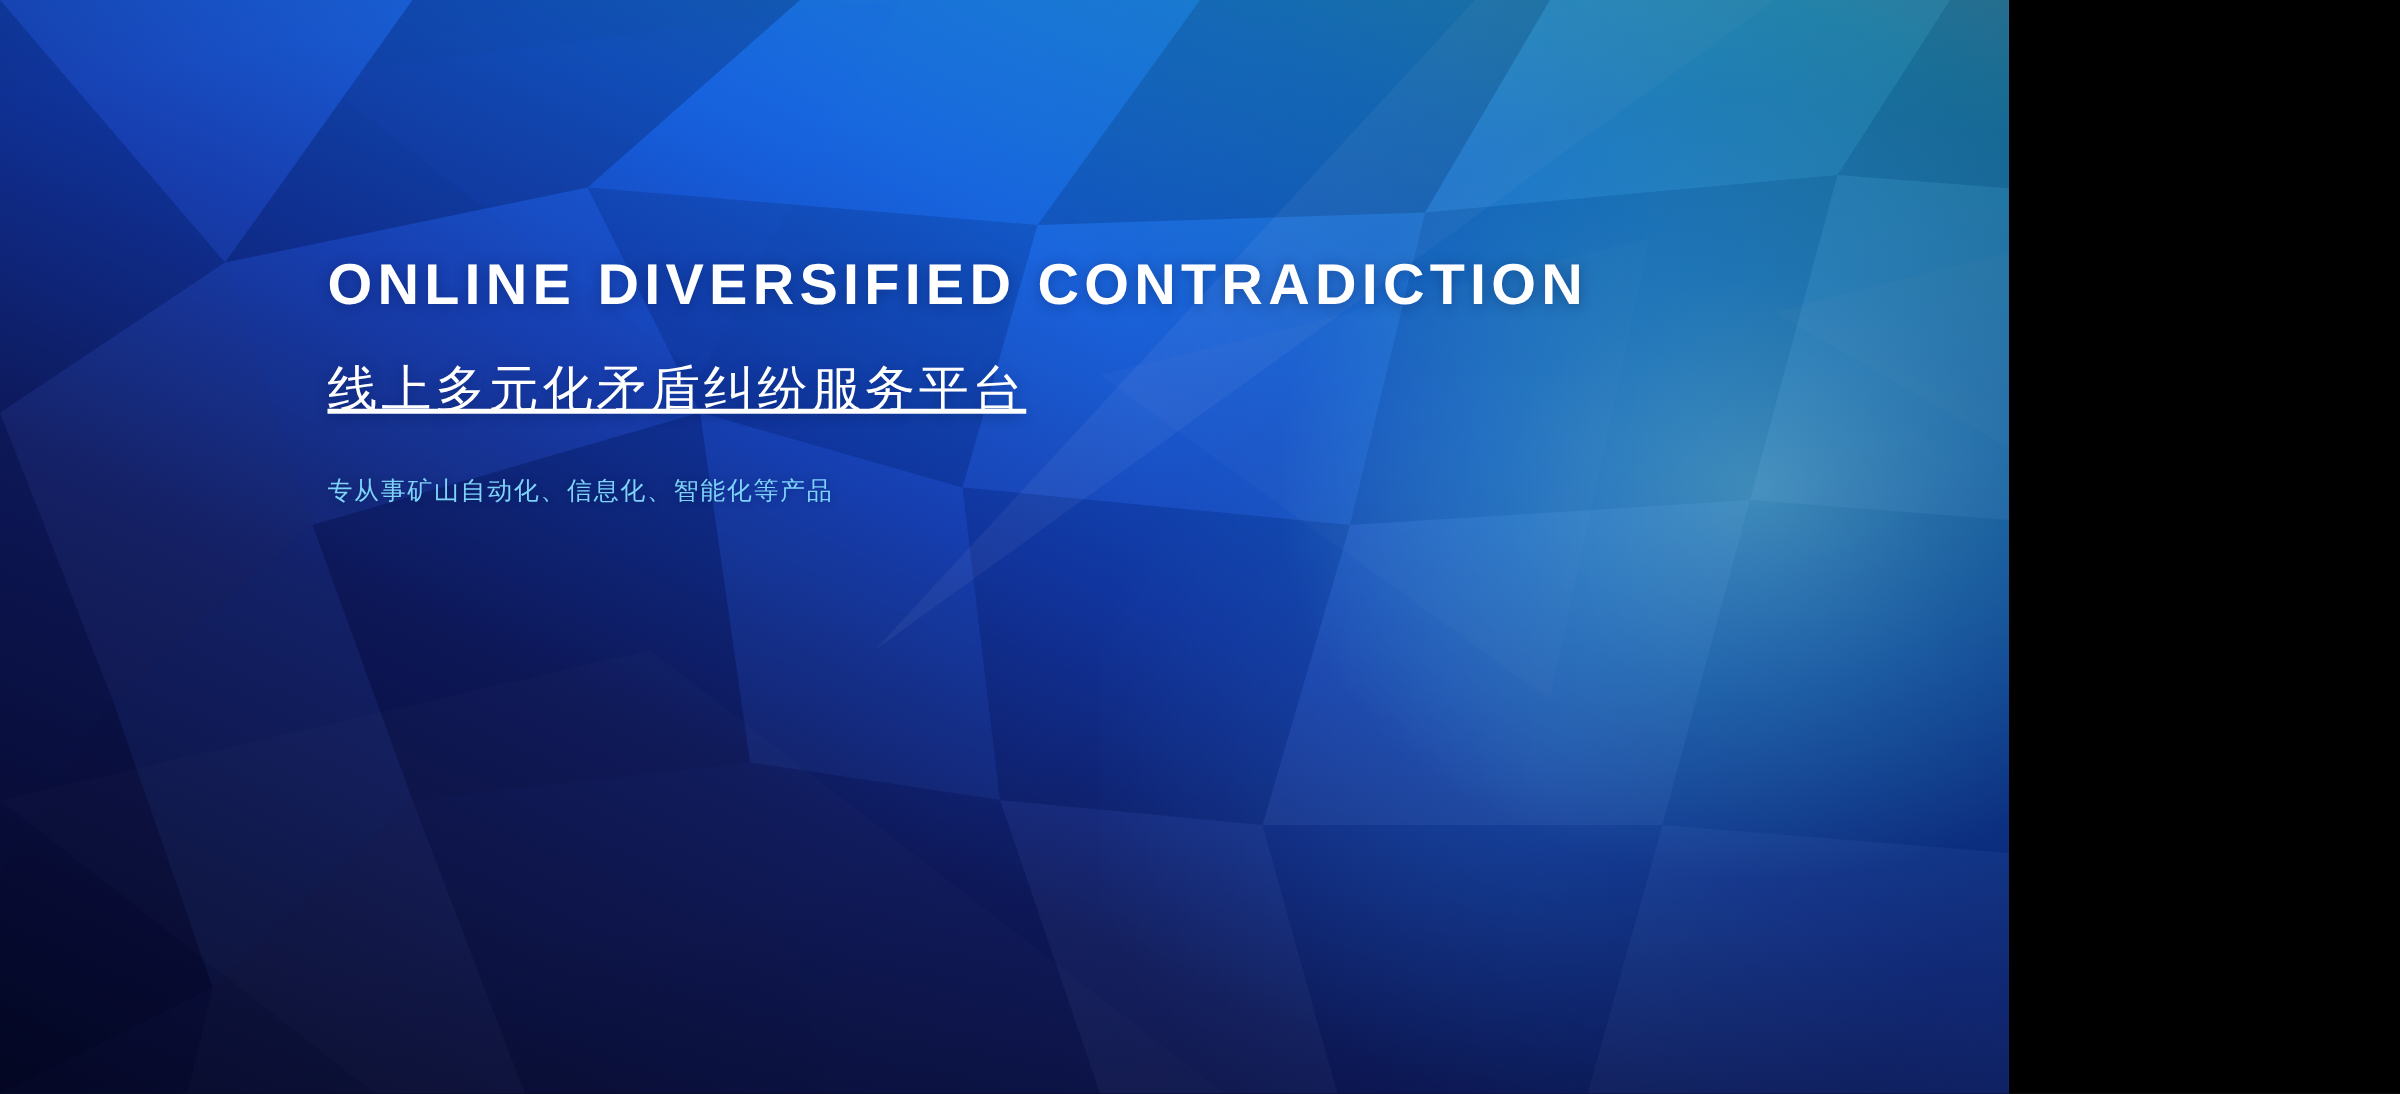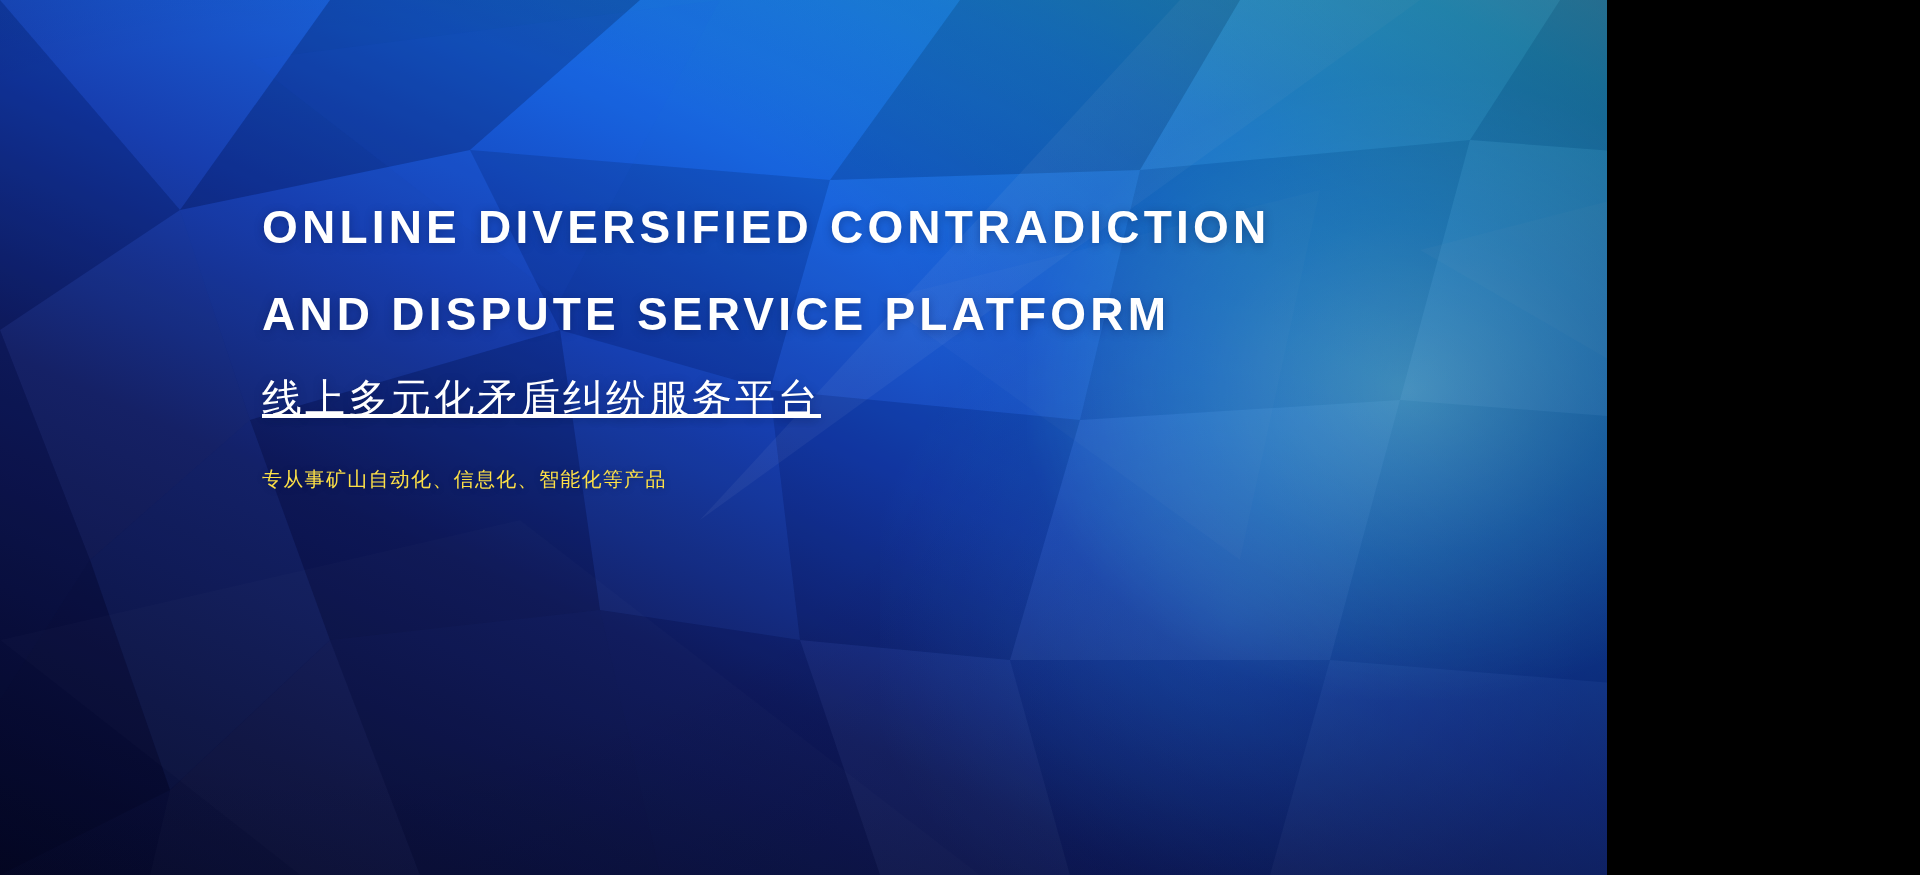--- a/index.html
+++ b/index.html
@@ -82,21 +82,21 @@
     margin-top: 18px;
     white-space: nowrap;
     text-shadow: 0 2px 10px rgba(0, 20, 70, 0.35);
     text-decoration: underline;
   }
 
   #desc {
     margin-top: 38px;
   }
   .desc-line {
-    color: #fde047;
+    color: #7dd3fc;
     font-size: 20px;
     line-height: 34px;
     font-weight: normal;
     letter-spacing: 1.3px;
     white-space: nowrap;
     text-shadow: 0 1px 6px rgba(0, 20, 70, 0.4);
   }
 </style>
 </head>
 <body>
@@ -166,21 +166,20 @@
     </g>
   </svg>
 
   <div class="glow" id="glow-mid"></div>
   <div class="glow" id="glow-right"></div>
   <div id="vignette"></div>
 
   <div id="content">
 
     <h1 class="headline">ONLINE DIVERSIFIED CONTRADICTION</h1>
-    <h1 class="headline">AND DISPUTE SERVICE PLATFORM</h1>
 
     <h2 id="title-cn">线上多元化矛盾纠纷服务平台</h2>
 
     <div id="desc">
       <p class="desc-line">专从事矿山自动化、信息化、智能化等产品</p>
     </div>
 
   </div>
 </div>
 

